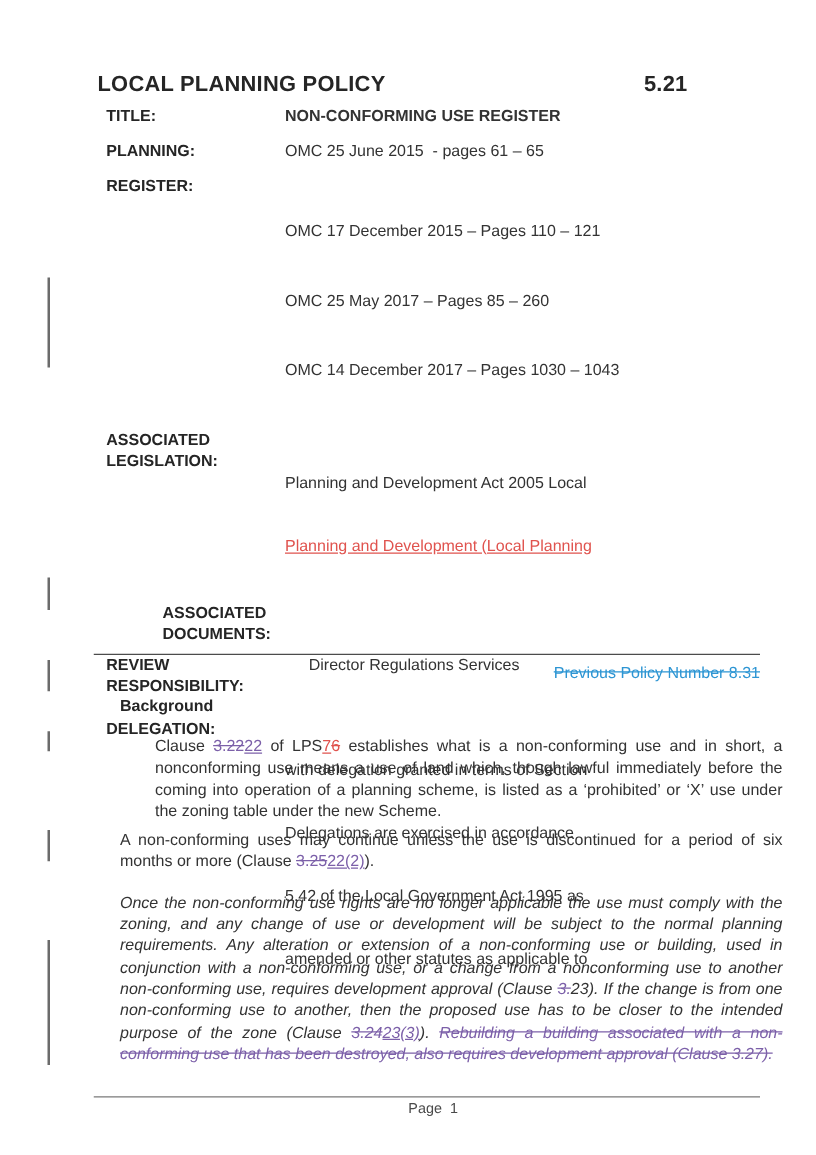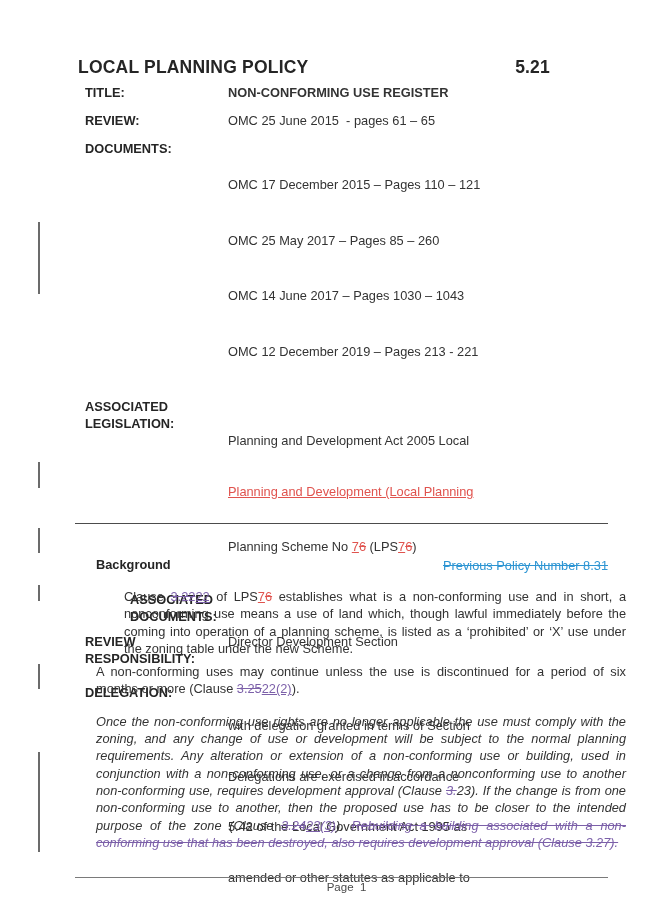--- a/index.html
+++ b/index.html
@@ -39,29 +39,29 @@
     width:143px;flex:0 0 143px;
     font-weight:bold;font-size:12.8px;line-height:17px;color:#252525;
   }
   .meta-value{
     flex:1;font-size:12.8px;line-height:17px;white-space:pre-wrap;
   }
   .bold{font-weight:bold;}
   .mb11{margin-bottom:11px;}
   .mb8{margin-bottom:8px;margin-left:45px;}
   .mb2{margin-bottom:2px;}
-  .mb17{margin-bottom:17px;}
+  .mb17{margin-bottom:17px;gap:19px;}
   .rev-line{line-height:21.5px;white-space:pre;}
   .leg-line{line-height:17px;white-space:pre;}
   .scheme-line{margin-top:4px;line-height:17px;white-space:pre;}
   .deleg-line{line-height:16.6px;white-space:pre;}
 
   .rule-top{position:absolute;top:523px;left:75px;width:533px;height:1px;background:#4c4c4c;}
   .policy-note{
-    position:absolute;top:557px;left:78px;width:530px;
+    position:absolute;top:529px;left:78px;width:530px;
     text-align:right;font-size:12.8px;line-height:17px;
   }
 
   .background{position:absolute;top:556px;left:96px;width:530px;}
   .bg-heading{font-weight:bold;font-size:12.8px;line-height:17px;color:#252525;}
   .para{
     font-size:12.8px;line-height:17.3px;text-align:justify;
   }
   .para.p1{margin-top:15px;margin-left:28px;}
   .para.p2{margin-top:6px;}
@@ -91,51 +91,49 @@
   </div>
 
   <div class="meta">
 
     <div class="meta-row mb11">
       <div class="meta-label">TITLE:</div>
       <div class="meta-value bold">NON-CONFORMING USE REGISTER</div>
     </div>
 
     <div class="meta-row mb11">
-      <div class="meta-label">REVIEW:</div>
+      <div class="meta-label">PLANNING:</div>
       <div class="meta-value">OMC 25 June 2015  - pages 61 – 65</div>
     </div>
 
     <div class="meta-row mb2">
-      <div class="meta-label">DOCUMENTS:</div>
+      <div class="meta-label">REGISTER:</div>
       <div class="meta-value">
         <div class="rev-line">OMC 17 December 2015 – Pages 110 – 121</div>
         <div class="rev-line">OMC 25 May 2017 – Pages 85 – 260</div>
-        <div class="rev-line">OMC 14 June 2017 – Pages 1030 – 1043</div>
-        <div class="rev-line">OMC 12 December 2019 – Pages 213 - 221</div>
+        <div class="rev-line">OMC 14 December 2017 – Pages 1030 – 1043</div>
       </div>
     </div>
 
     <div class="meta-row mb2">
       <div class="meta-label">ASSOCIATED LEGISLATION:</div>
       <div class="meta-value">
         <div class="leg-line"><span>Planning and Development Act 2005 Local</span></div>
         <div class="leg-line"><span class="ins-red">Planning and Development (Local Planning</span></div>
-        <div class="scheme-line"><span>Planning Scheme No </span><span class="ins-red">7</span><span class="del-red">6</span><span> (LPS</span><span class="ins-red">7</span><span class="del-red">6</span><span>)</span></div>
       </div>
     </div>
 
     <div class="meta-row mb8">
       <div class="meta-label">ASSOCIATED DOCUMENTS:</div>
       <div class="meta-value"></div>
     </div>
 
     <div class="meta-row mb17">
       <div class="meta-label">REVIEW RESPONSIBILITY:</div>
-      <div class="meta-value">Director Development Section</div>
+      <div class="meta-value">Director Regulations Services</div>
     </div>
 
     <div class="meta-row">
       <div class="meta-label">DELEGATION:</div>
       <div class="meta-value">
         <div class="deleg-line">with delegation granted in terms of Section</div>
         <div class="deleg-line">Delegations are exercised in accordance</div>
         <div class="deleg-line">5.42 of the Local Government Act 1995 as</div>
         <div class="deleg-line">amended or other statutes as applicable to</div>
         

